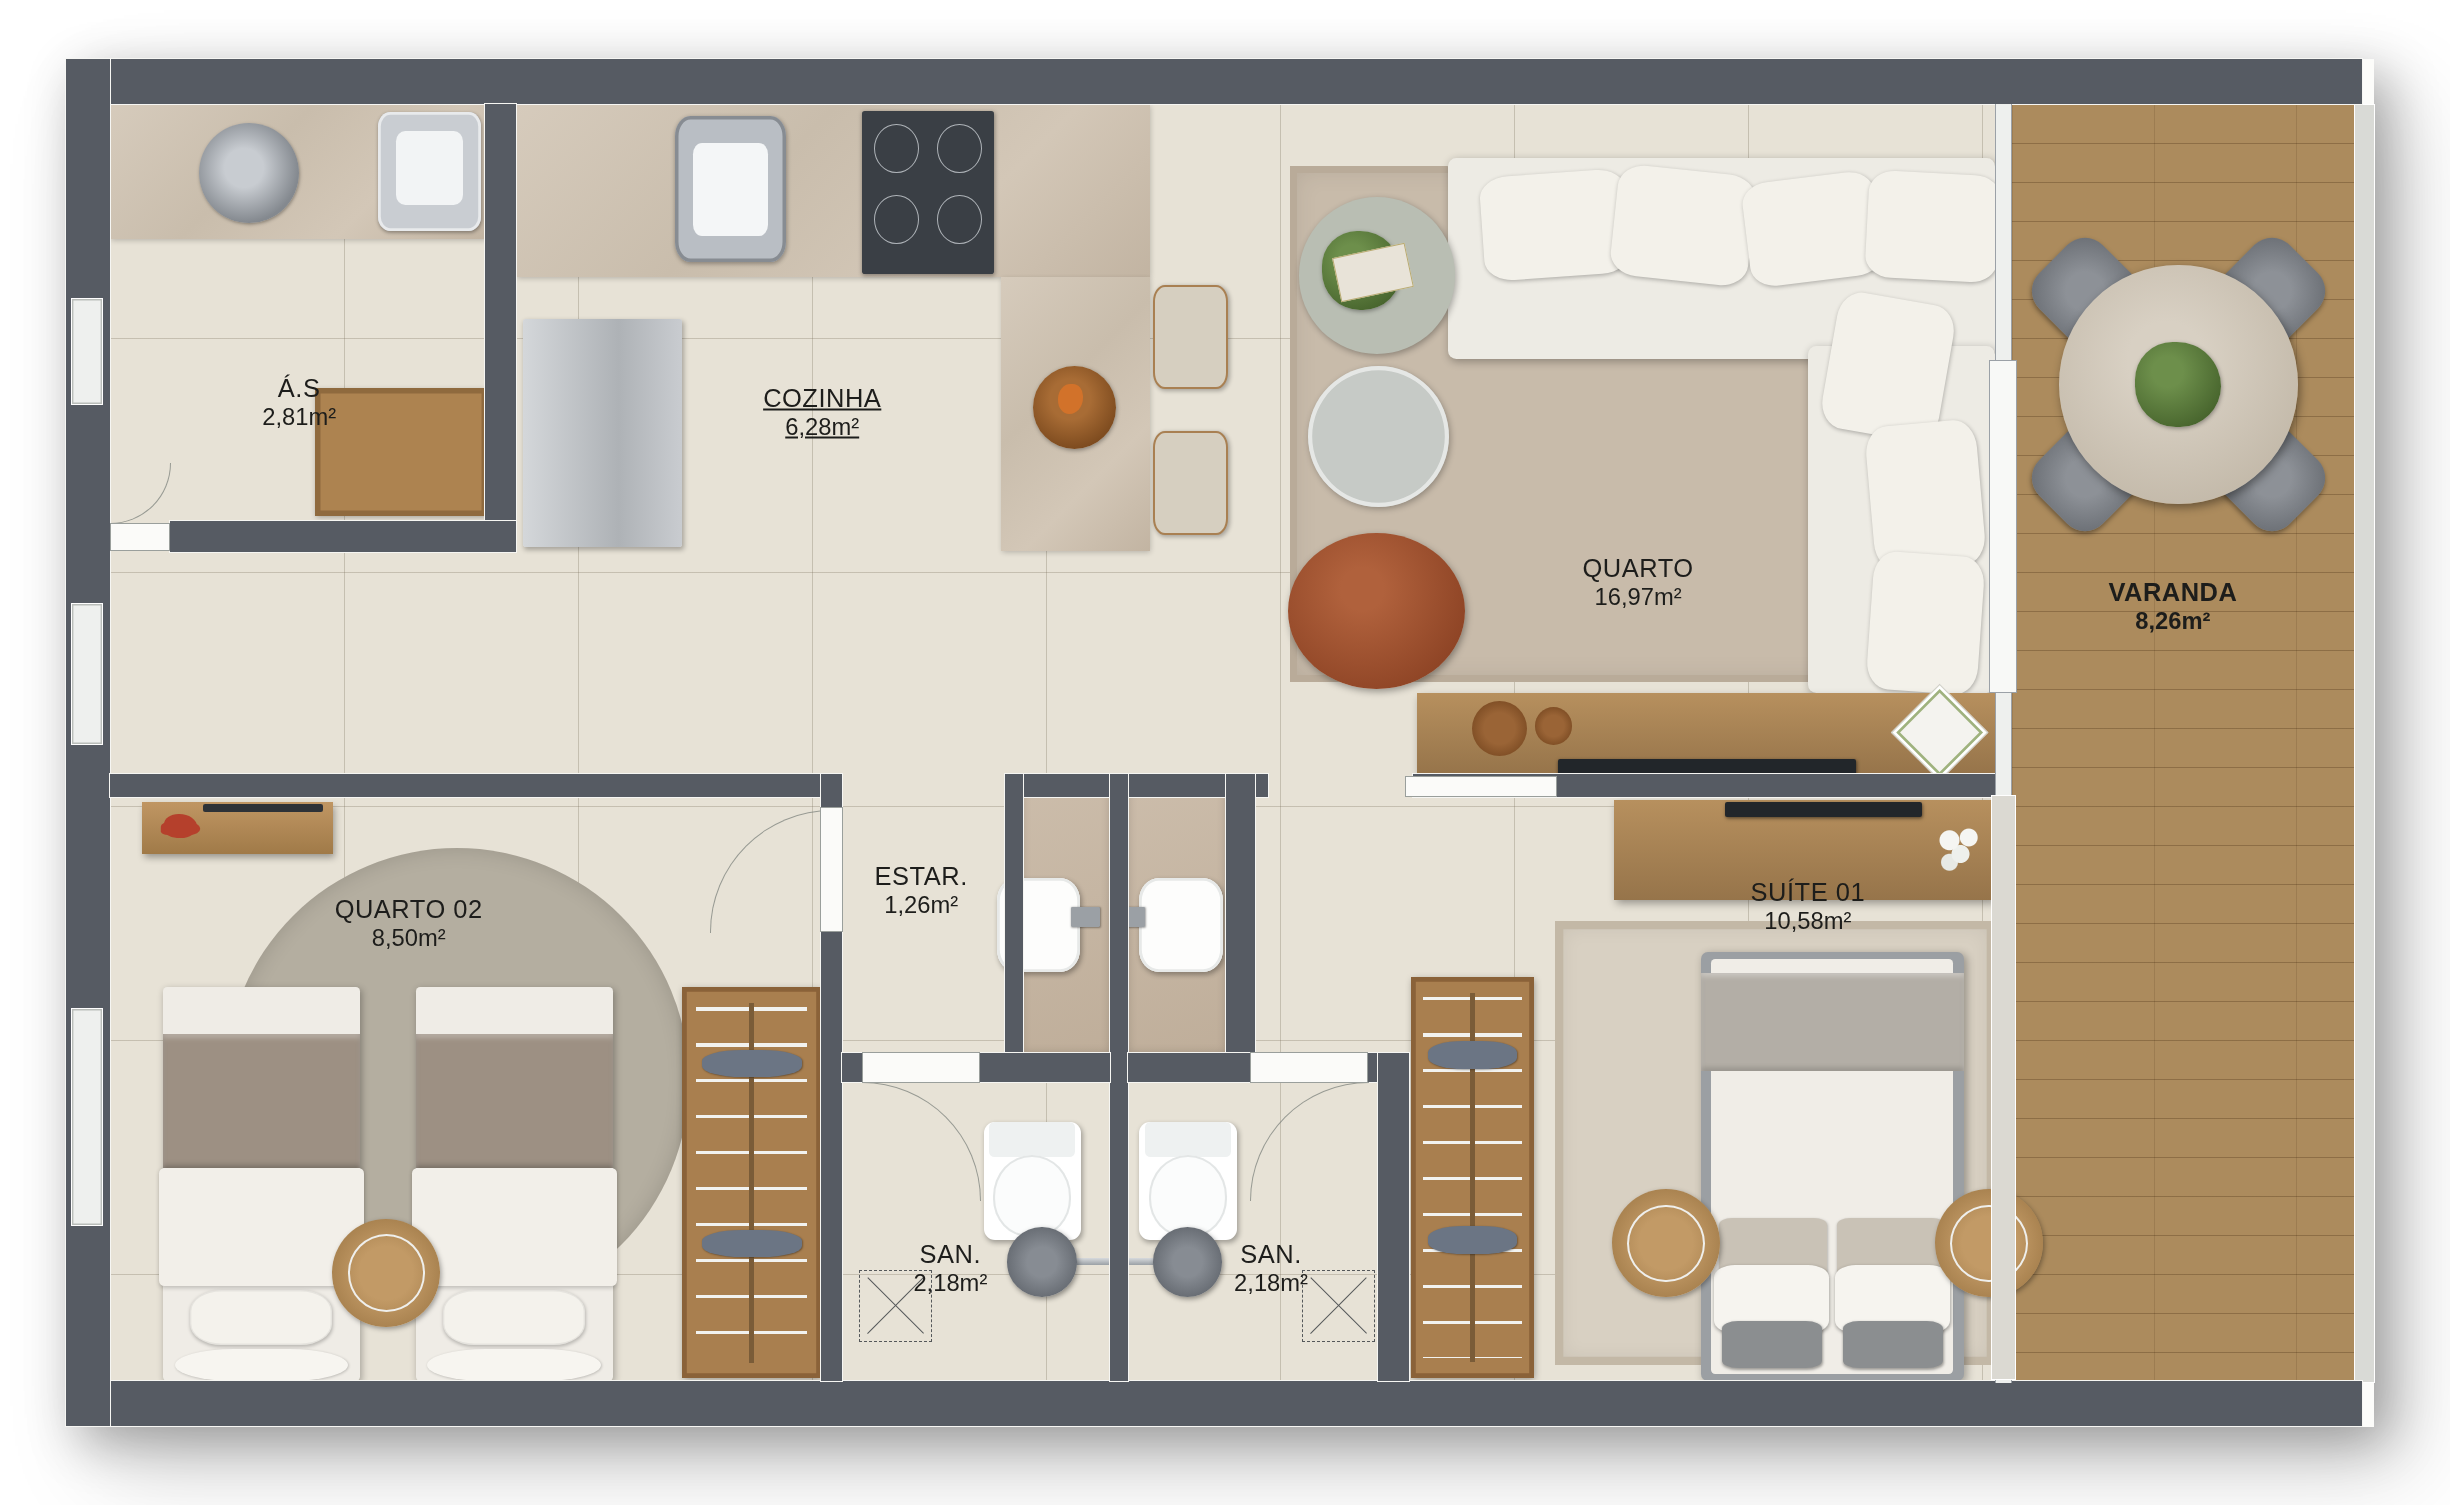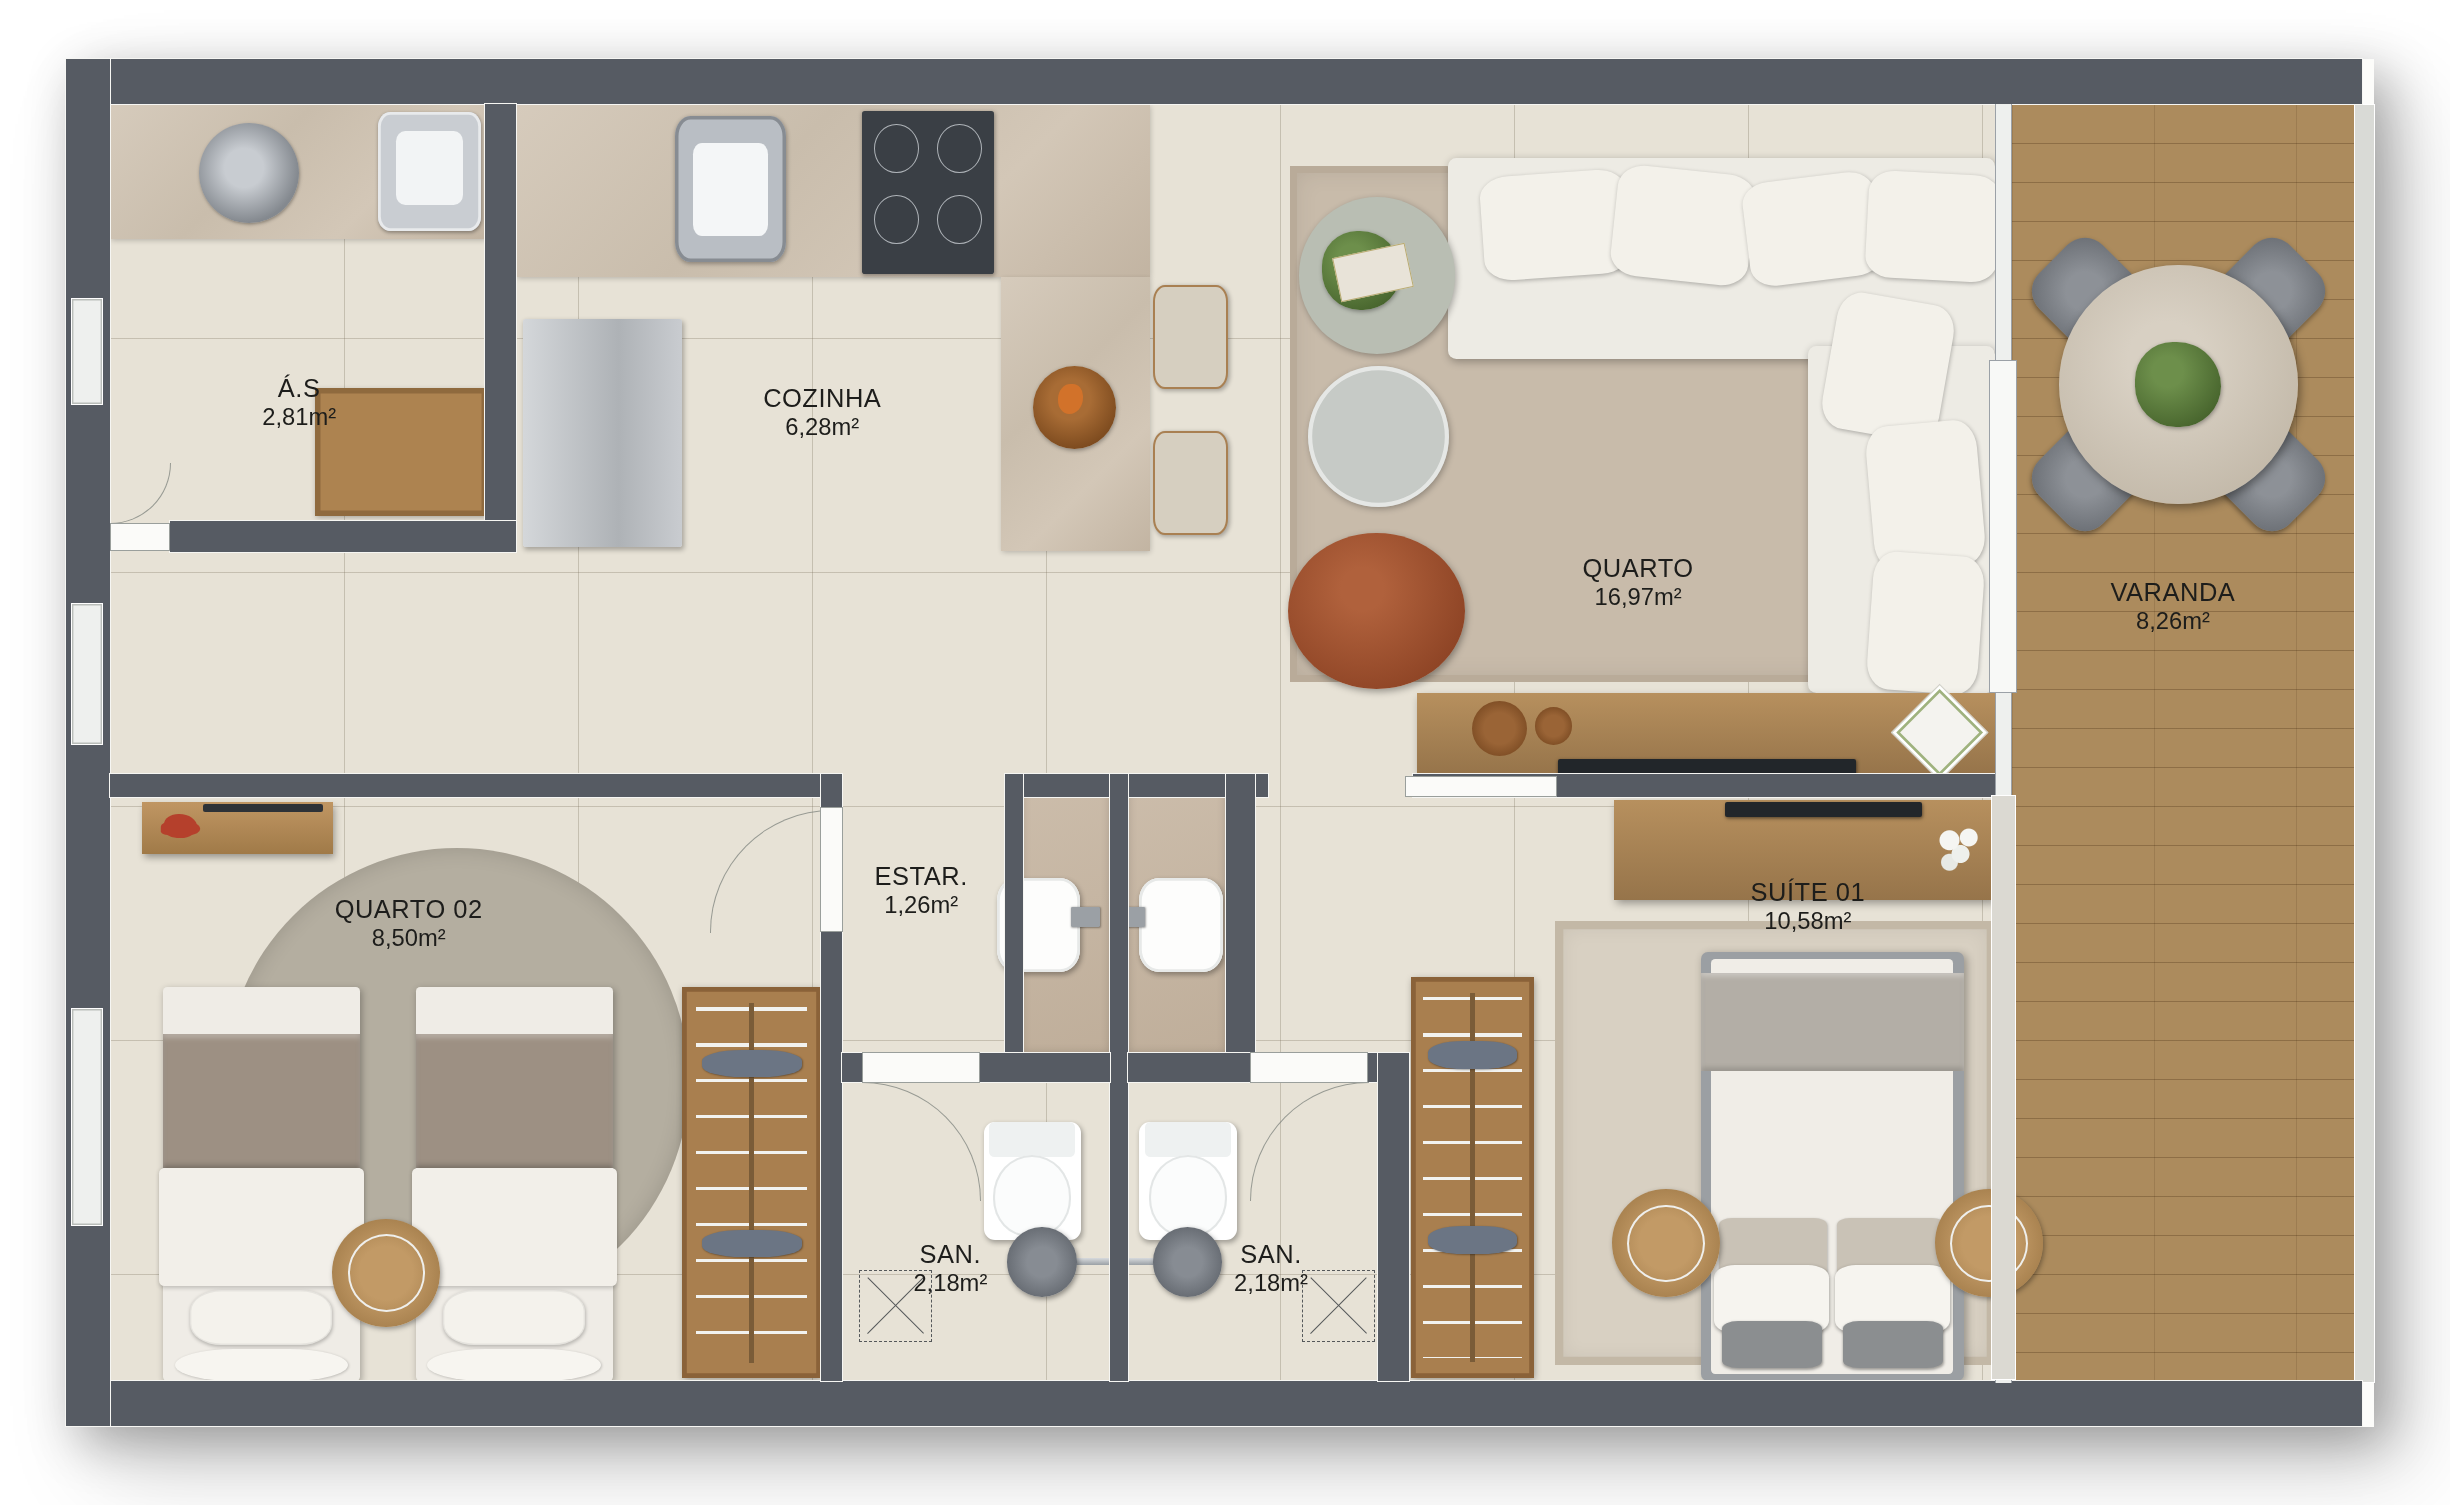--- a/index.html
+++ b/index.html
@@ -189,23 +189,23 @@
   .flowers{left:78.88%;top:54.53%;width:2.26%;height:3.68%;
      background:radial-gradient(circle at 30% 35%, #f5f5f2 18%, transparent 20%),
                 radial-gradient(circle at 65% 30%, #f5f5f2 16%, transparent 18%),
                 radial-gradient(circle at 50% 60%, #eef0ec 20%, transparent 22%),
                 radial-gradient(circle at 30% 75%, #e7e9e4 14%, transparent 16%);}
   
   .lbl{position:absolute;transform:translate(-50%,-50%);text-align:center;white-space:nowrap;color:#1d1d1b;z-index:50;}
   .lbl .n{display:block;font-size:1.04vw;letter-spacing:.02em;}
   .lbl .a{display:block;font-size:.97vw;}
   .l-servico{left:12.21%;top:26.69%;}
-  .l-cozinha{left:33.56%;top:27.38%;}
+  .l-cozinha{left:33.56%;top:27.38%;text-decoration:underline;}
   .l-estar{left:66.86%;top:38.66%;}
-  .l-varanda{left:88.69%;top:40.27%;}
+  .l-varanda{left:88.69%;top:40.27%;font-weight:bold;}
   .l-quarto{left:16.68%;top:61.30%;}
   .l-circ{left:37.60%;top:59.14%;}
   .l-suite{left:73.79%;top:60.19%;}
   .l-san1{left:38.79%;top:84.22%;}
   .l-san2{left:51.88%;top:84.22%;}
 </style>
 </head>
 <body>
 
 <div class="stage">

